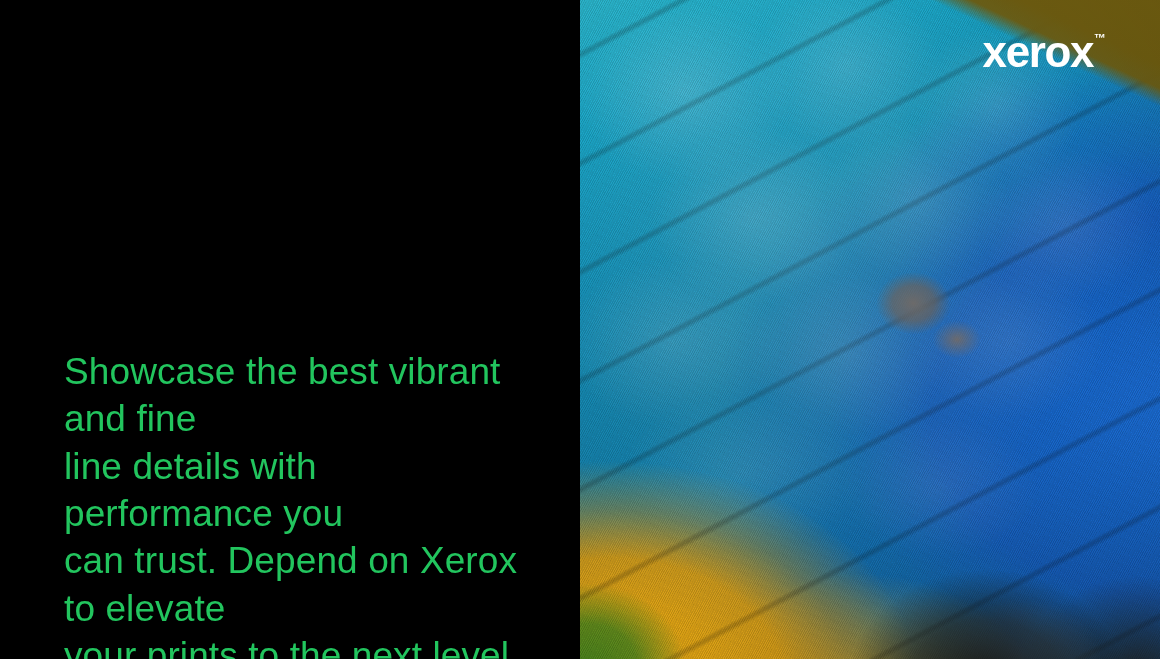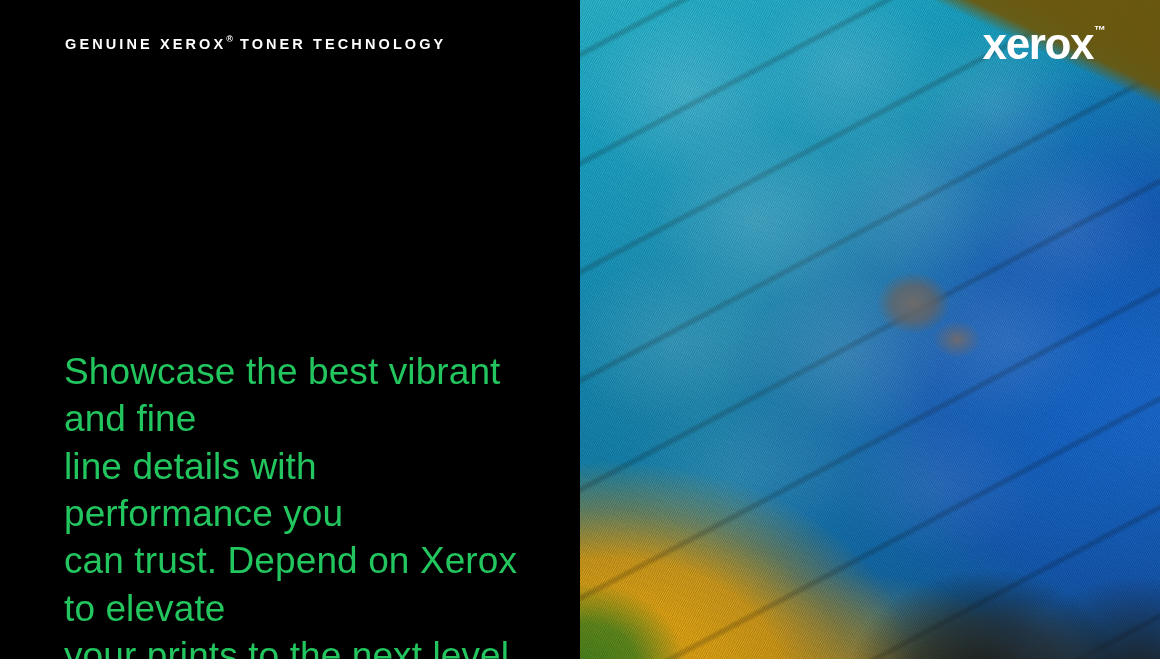--- a/index.html
+++ b/index.html
@@ -241,21 +241,21 @@
         rgba(255,255,255,0.10) 0%,
         rgba(255,255,255,0.0) 40%,
         rgba(0,0,0,0.10) 78%,
         rgba(0,0,0,0.28) 100%);
   }
 
   
   .logo {
     position: absolute;
     right: 55px;
-    top: 22px;
+    top: 30px;
     color: #ffffff;
     font-size: 44px;
     font-weight: bold;
     letter-spacing: -1.4px;
     line-height: 1;
     white-space: nowrap;
     user-select: none;
   }
   .logo .tm {
     font-size: 12px;
@@ -267,21 +267,20 @@
     left: 1px;
   }
 </style>
 </head>
 <body>
 
 <div class="banner">
 
   <div class="copy-panel">
 
-    <div class="eyebrow"><span>GENUINE XEROX</span><span class="reg">®</span><span> TONER TECHNOLOGY</span></div>
 
 
     <p class="body-copy">Showcase the best vibrant and fine
 line details with performance you
 can trust. Depend on Xerox to elevate
 your prints to the next level.</p>
 
   </div>
 
   <div class="photo-panel">

